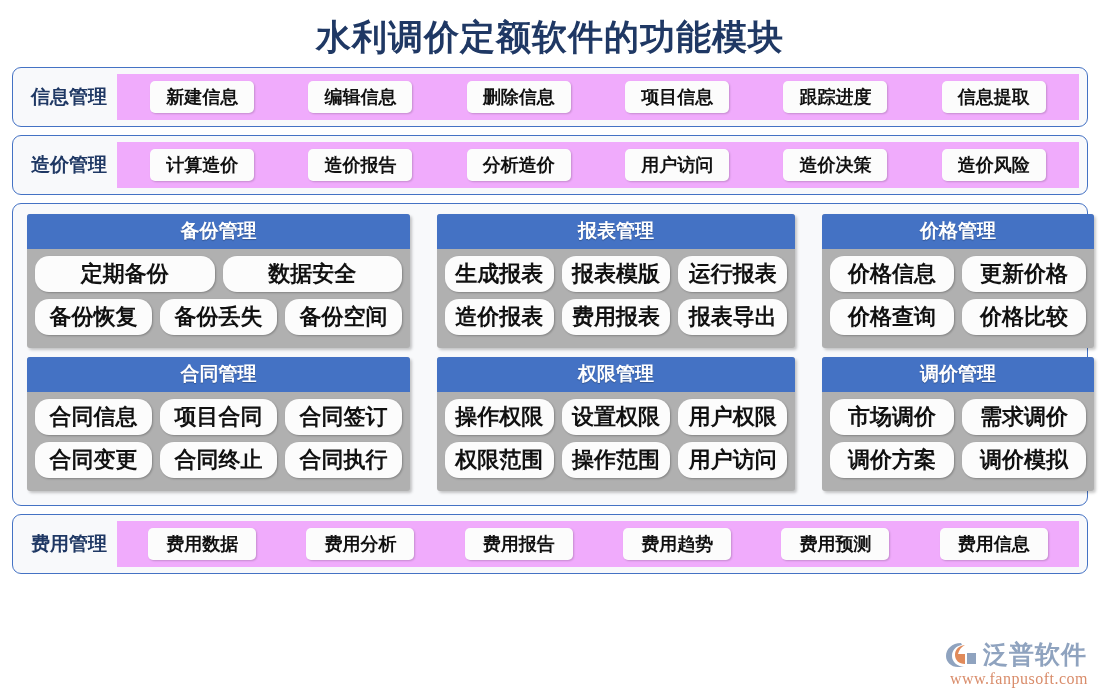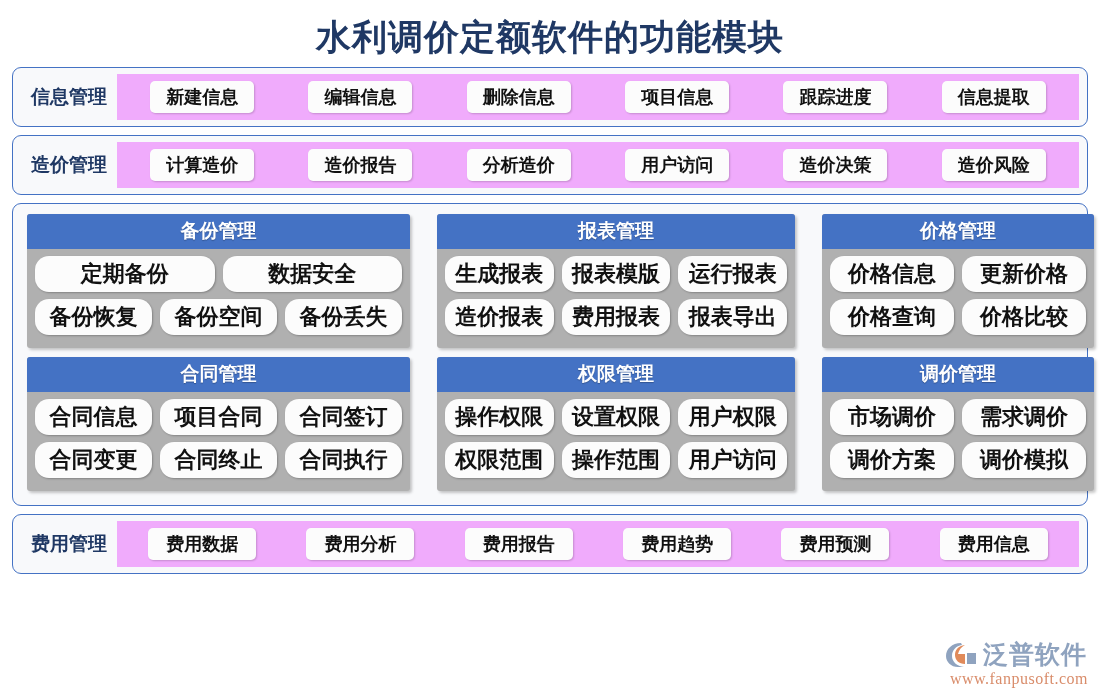--- a/index.html
+++ b/index.html
@@ -198,22 +198,22 @@
   <div class="mid-grid" id="mid-grid">
       <div class="card">
         <div class="card-head">备份管理</div>
         <div class="card-body">
           <div class="card-row">
             <div class="card-pill">定期备份</div>
             <div class="card-pill">数据安全</div>
           </div>
           <div class="card-row">
             <div class="card-pill">备份恢复</div>
+            <div class="card-pill">备份丢失</div>
             <div class="card-pill">备份空间</div>
-            <div class="card-pill">备份丢失</div>
           </div>
         </div>
       </div>
       <div class="card">
         <div class="card-head">报表管理</div>
         <div class="card-body">
           <div class="card-row">
             <div class="card-pill">生成报表</div>
             <div class="card-pill">报表模版</div>
             <div class="card-pill">运行报表</div>

